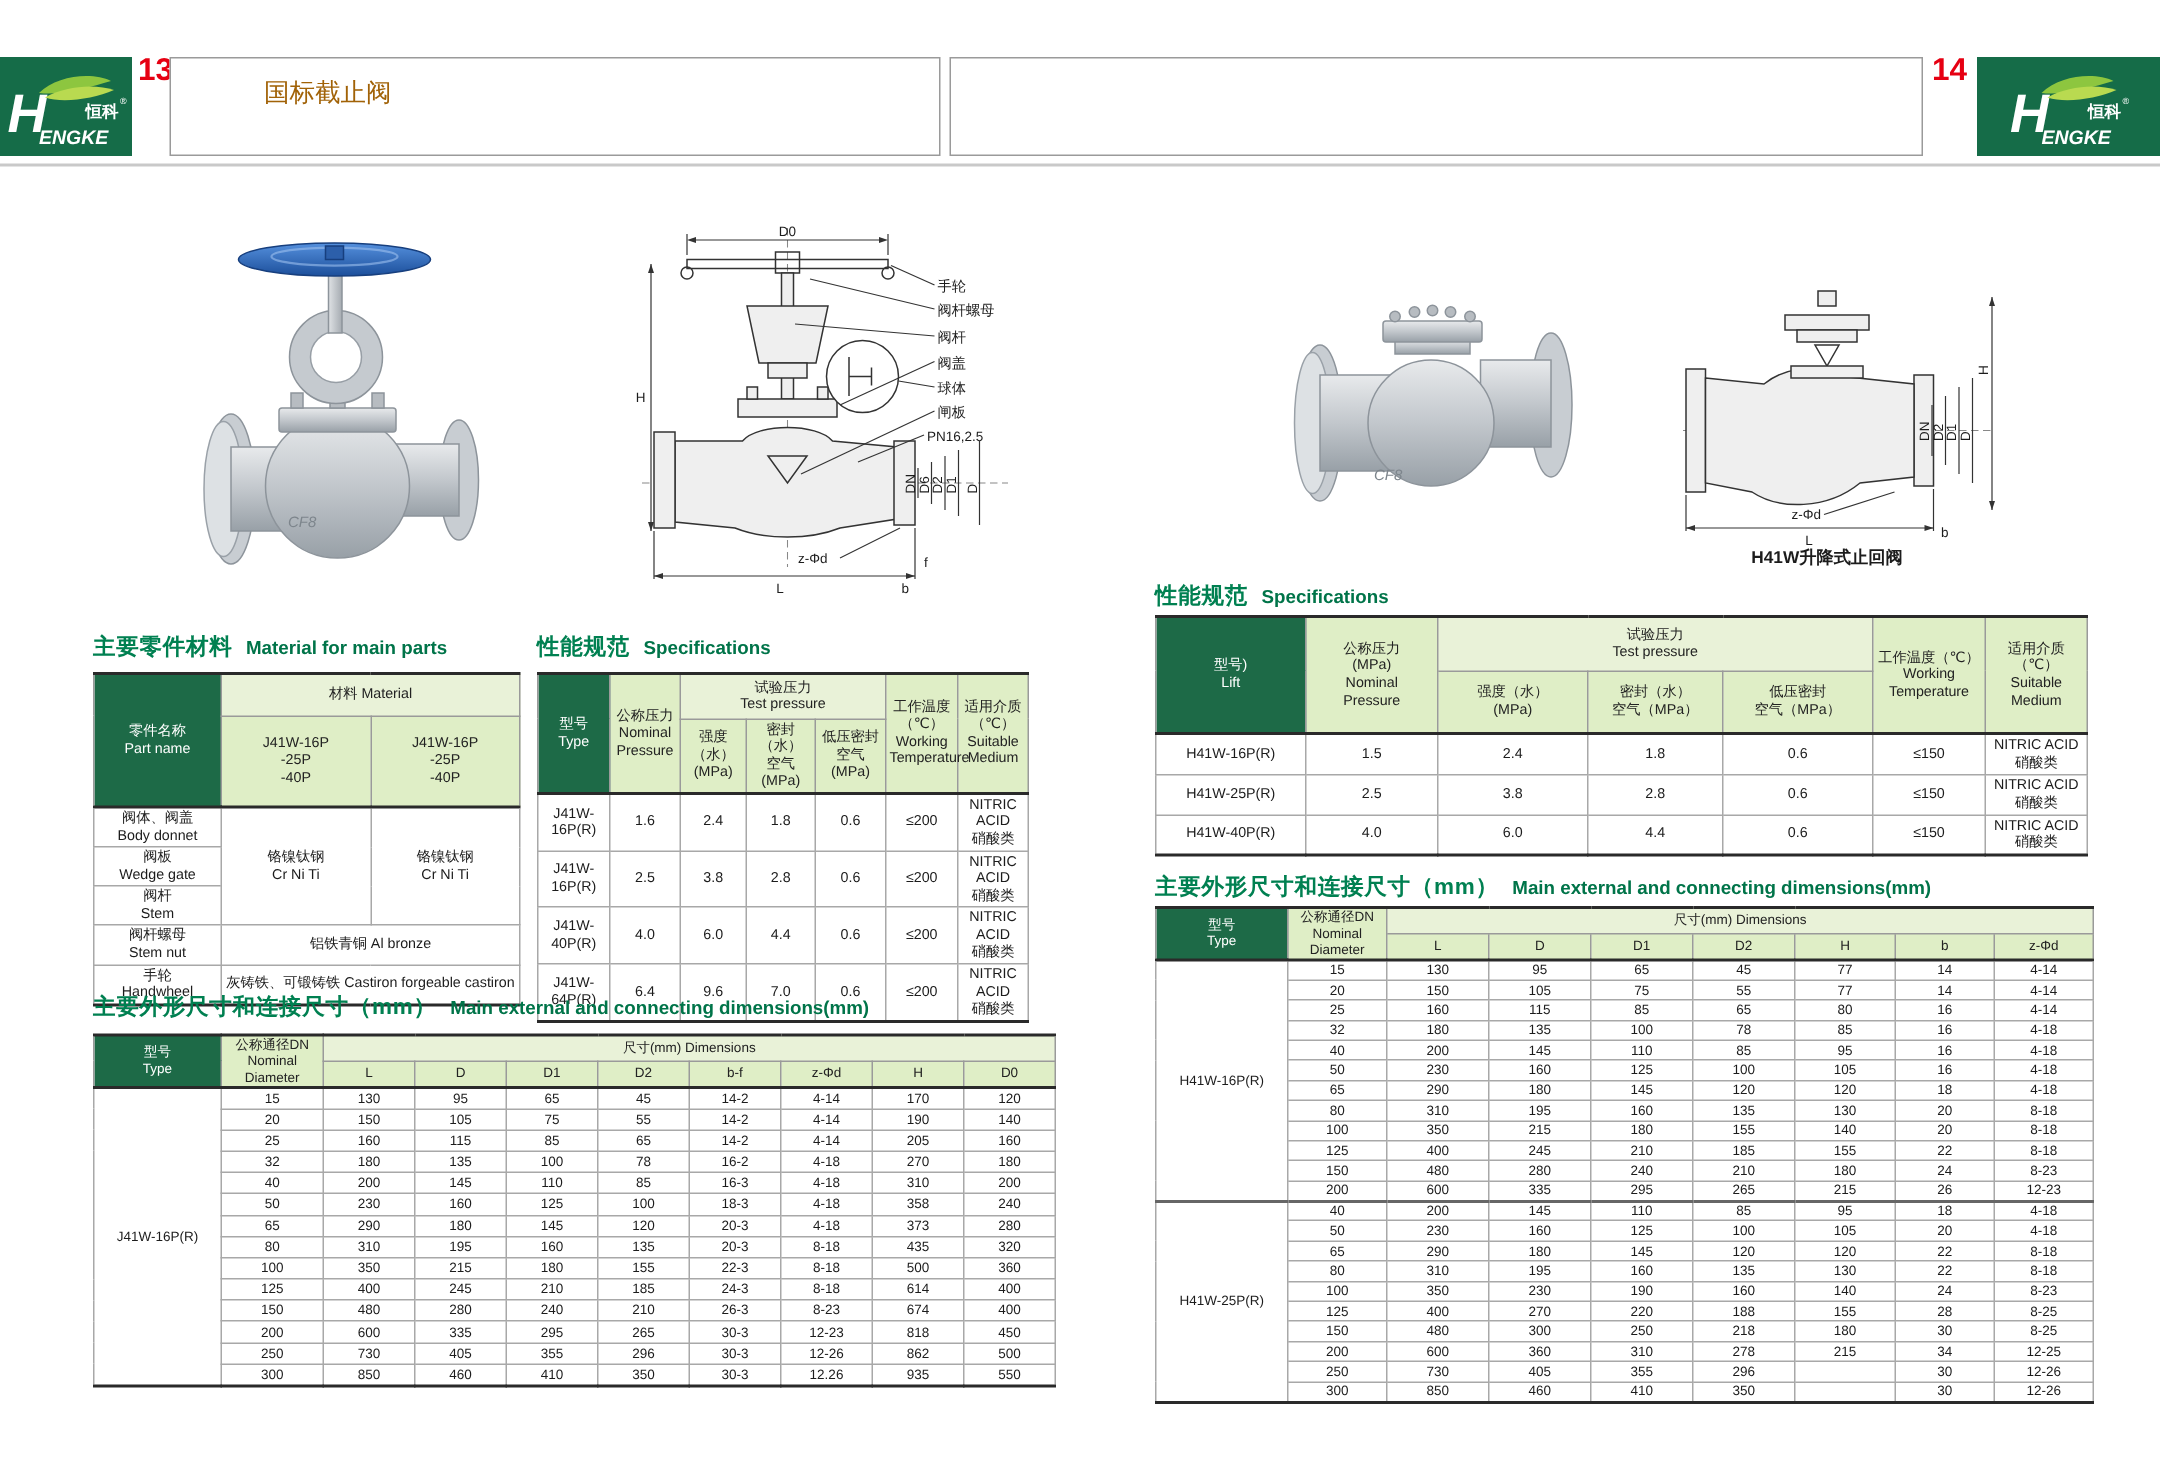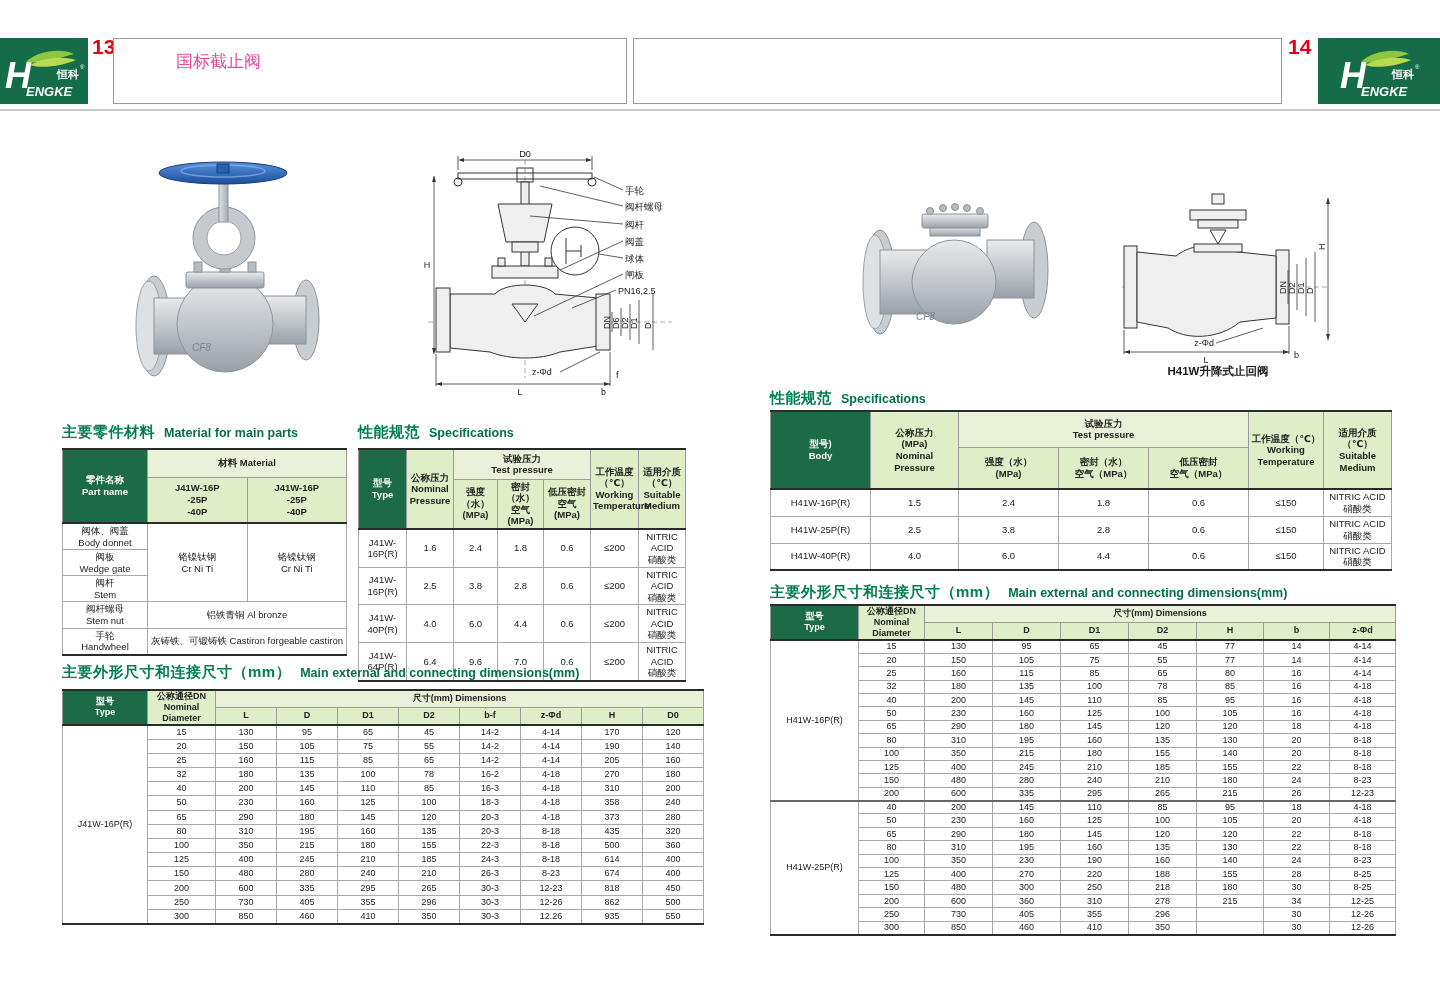--- a/index.html
+++ b/index.html
@@ -9,46 +9,46 @@
   .logo-block{position:absolute;top:38px;height:66px;background:#156c48;}
   .logo-left{left:0;width:88px;}
   .logo-right{left:1318px;width:122px;}
   .pagenum{position:absolute;top:36px;font-size:21px;font-weight:bold;color:#e60012;line-height:1;}
   .pn-left{left:92px;text-align:right;}
   .pn-right{left:1288px;}
   .titlebox{position:absolute;top:38px;height:66px;border:1px solid #9a9a9a;box-sizing:border-box;background:#fff;}
   .box-left{left:113px;width:514px;padding:9px 0 0 62px;}
   .box-right{left:633px;width:649px;padding:9px 0 0 137px;}
   .page-title{font-size:26px;font-weight:bold;color:#00714a;letter-spacing:-0.5px;line-height:1.05;}
-  .page-sub{font-size:17px;color:#ec4899;margin-top:2px;}
+  .page-sub{font-size:17px;color:#a16207;margin-top:2px;}
   .hairline{position:absolute;left:0;top:109px;width:1440px;height:2px;background:#c9c9c9;}
   
   .sec-title{position:absolute;white-space:nowrap;line-height:1;}
   .sec-title .zh{color:#008051;font-size:15px;font-weight:bold;letter-spacing:0.5px;}
   .sec-title .en{color:#007449;font-size:12.5px;font-weight:bold;margin-left:9px;}
   
   table{border-collapse:collapse;table-layout:fixed;position:absolute;background:#fff;
         border-top:2px solid #2a2a2a;border-bottom:2px solid #2a2a2a;}
   th,td{border:1px solid #9a9a9a;text-align:center;vertical-align:middle;
         white-space:pre-line;line-height:1.22;padding:1px 2px;box-sizing:border-box;}
   thead{border-bottom:2px solid #2a2a2a;}
-  th{background:#dfeec6;font-weight:bold;font-size:9.5px;color:#222;}
+  th{background:#dfeec6;font-weight:normal;font-size:9.5px;color:#222;}
   th.banner{background:#e9f2d8;}
   th.th-dark{background:#1d6a47;color:#fff;}
   td{font-size:9.5px;color:#1c1c1c;border-color:#a8a8a8;}
   td.type-cell{font-size:9.5px;}
   tr.group-start td{border-top:2px solid #666;}
   .spec-l{left:358px;top:448px;width:327px;}
   .spec-l tbody tr{height:29px;}
   .spec-l thead tr.r1{height:30px;} .spec-l thead tr.r2{height:42px;}
   .spec-r{left:770px;top:410px;width:621px;}
   .spec-r tbody tr{height:27px;}
   .spec-r thead tr.r1{height:36px;} .spec-r thead tr.r2{height:42px;}
   .mat-t{left:62px;top:448px;width:284px;}
-  .mat-t thead tr.r1{height:28px;} .mat-t thead tr.r2{height:46px;}
+  .mat-t thead tr.r1{height:28px;} .mat-t thead tr.r2{height:61px;}
   .mat-t tbody tr{height:26px;}
   .dims-l{left:62px;top:689px;width:641px;}
   .dims-l thead tr{height:14px;}
   .dims-l tbody tr{height:14.2px;}
   .dims-l td, .dims-l th{font-size:9px;padding:0 1px;}
   .dims-r{left:770px;top:604px;width:625px;}
   .dims-r thead tr{height:15px;}
   .dims-r tbody tr{height:13.4px;}
   .dims-r td, .dims-r th{font-size:9px;padding:0 1px;}
   
@@ -596,21 +596,21 @@
         <col style="width:88px">
         <col style="width:100px">
         <col style="width:90px">
         <col style="width:100px">
         <col style="width:75px">
         <col style="width:68px">
       </colgroup>
     <thead>
       <tr class="r1">
         <th rowspan="2" class="th-dark">型号)
-Body</th>
+Lift</th>
         <th rowspan="2">公称压力
 (MPa)
 Nominal
 Pressure</th>
         <th colspan="3" class="banner">试验压力
 Test pressure</th>
         <th rowspan="2">工作温度（℃）
 Working
 Temperature</th>
         <th rowspan="2">适用介质（℃）

